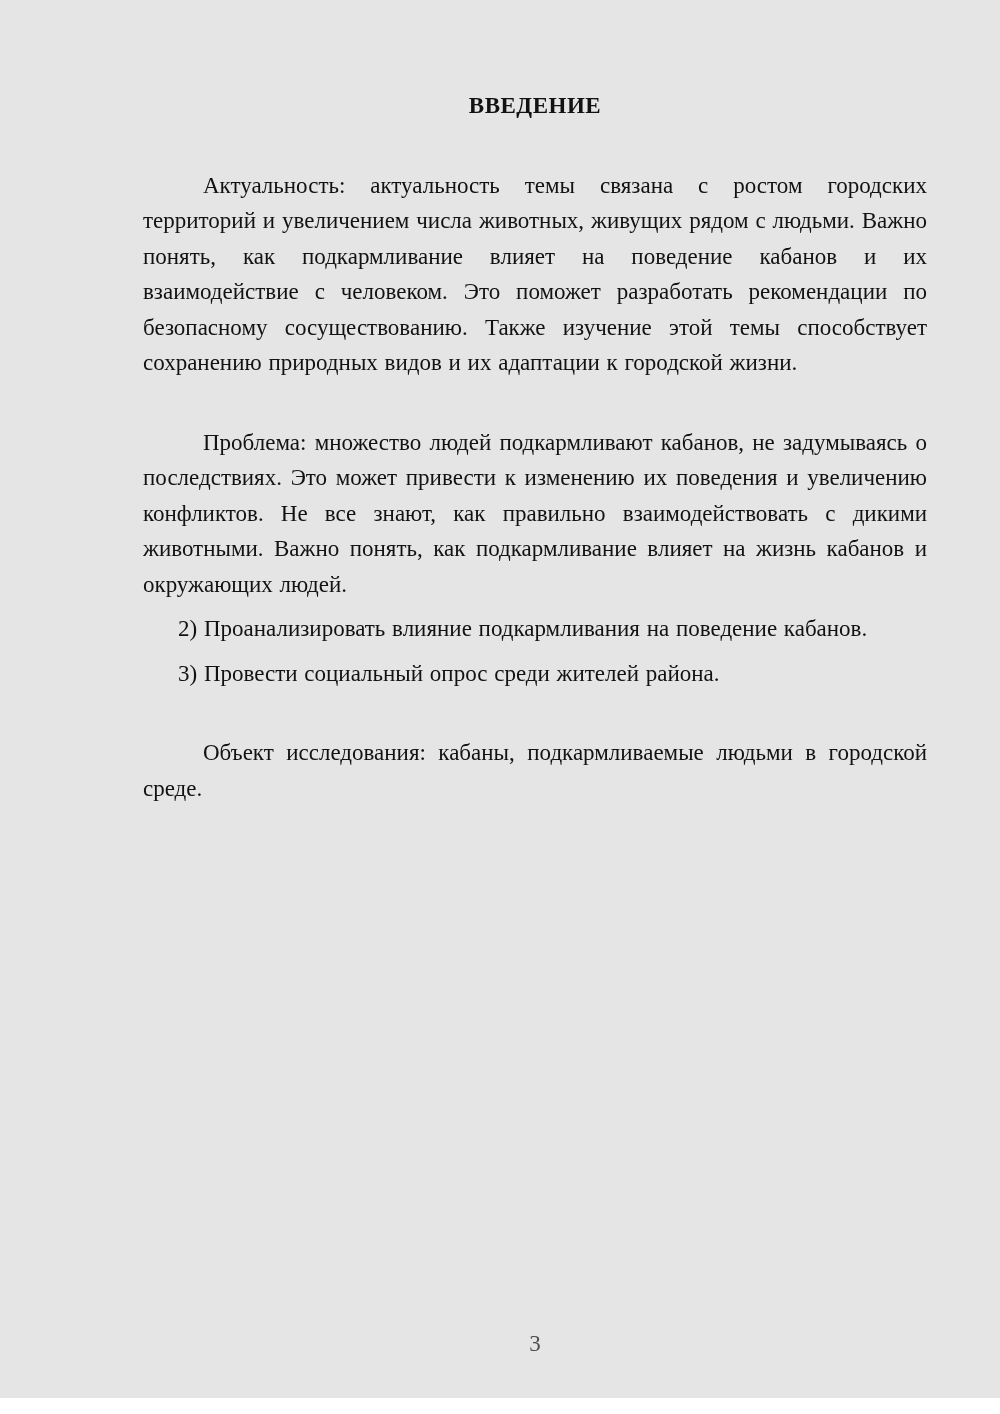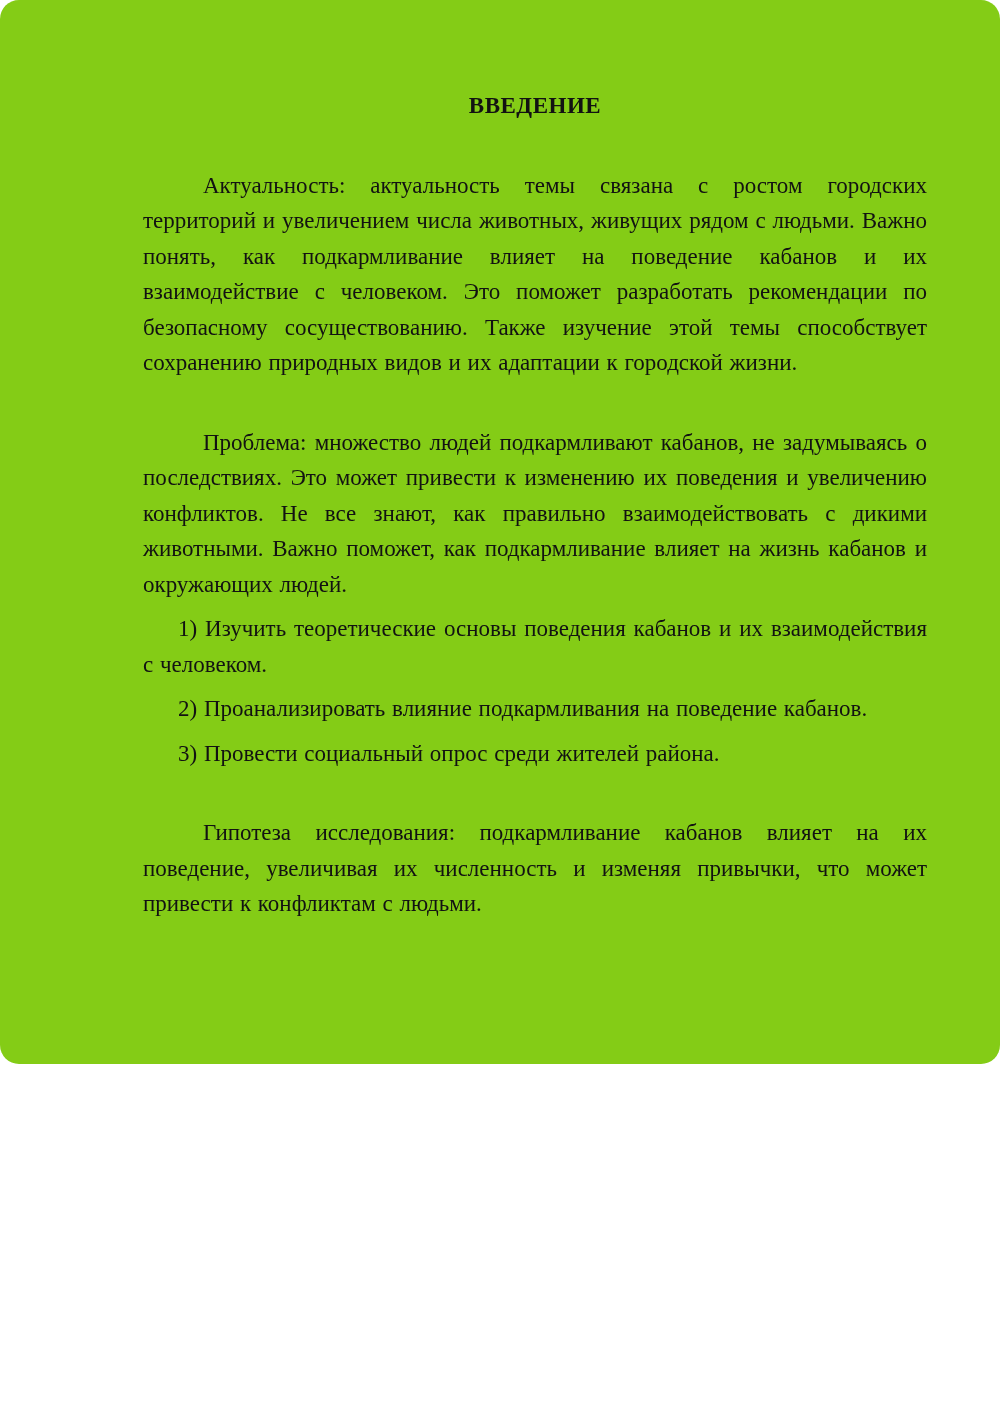--- a/index.html
+++ b/index.html
@@ -3,26 +3,25 @@
 <meta charset="utf-8">
 <style>
   html, body {
     margin: 0;
     padding: 0;
     background: #ffffff;
   }
   .page {
     position: relative;
     width: 1000px;
-    height: 1064px;
-    background: #84cc16;
+    height: 1398px;
+    background: #e5e5e5;
     font-family: "Liberation Serif", "DejaVu Serif", serif;
     color: #121212;
     overflow: hidden;
-    border-radius: 19px;
   }
   .content {
     position: absolute;
     left: 143px;
     top: 88px;
     width: 784px;
   }
   .doc-title {
     font-size: 23px;
     font-weight: bold;
@@ -58,32 +57,31 @@
 </style>
 </head>
 <body>
 
 <div class="page">
   <div class="content">
     <h1 class="doc-title">ВВЕДЕНИЕ</h1>
 
     <p class="para body-indent">Актуальность: актуальность темы связана с ростом городских территорий и увеличением числа животных, живущих рядом с людьми. Важно понять, как подкармливание влияет на поведение кабанов и их взаимодействие с человеком. Это поможет разработать рекомендации по безопасному сосуществованию. Также изучение этой темы способствует сохранению природных видов и их адаптации к городской жизни.</p>
 
-    <p class="para body-indent">Проблема: множество людей подкармливают кабанов, не задумываясь о последствиях. Это может привести к изменению их поведения и увеличению конфликтов. Не все знают, как правильно взаимодействовать с дикими животными. Важно поможет, как подкармливание влияет на жизнь кабанов и окружающих людей.</p>
+    <p class="para body-indent">Проблема: множество людей подкармливают кабанов, не задумываясь о последствиях. Это может привести к изменению их поведения и увеличению конфликтов. Не все знают, как правильно взаимодействовать с дикими животными. Важно понять, как подкармливание влияет на жизнь кабанов и окружающих людей.</p>
 
 
 
-    <p class="para list-indent">1) Изучить теоретические основы поведения кабанов и их взаимодействия с человеком.</p>
 
     <p class="para list-indent">2) Проанализировать влияние подкармливания на поведение кабанов.</p>
 
     <p class="para list-indent">3) Провести социальный опрос среди жителей района.</p>
 
 
 
+    <p class="para body-indent">Объект исследования: кабаны, подкармливаемые людьми в городской среде.</p>
 
 
-    <p class="para body-indent">Гипотеза исследования: подкармливание кабанов влияет на их поведение, увеличивая их численность и изменяя привычки, что может привести к конфликтам с людьми.</p>
 
   </div>
 
   <div class="page-number">3</div>
 </div>
 
 </body></html>

